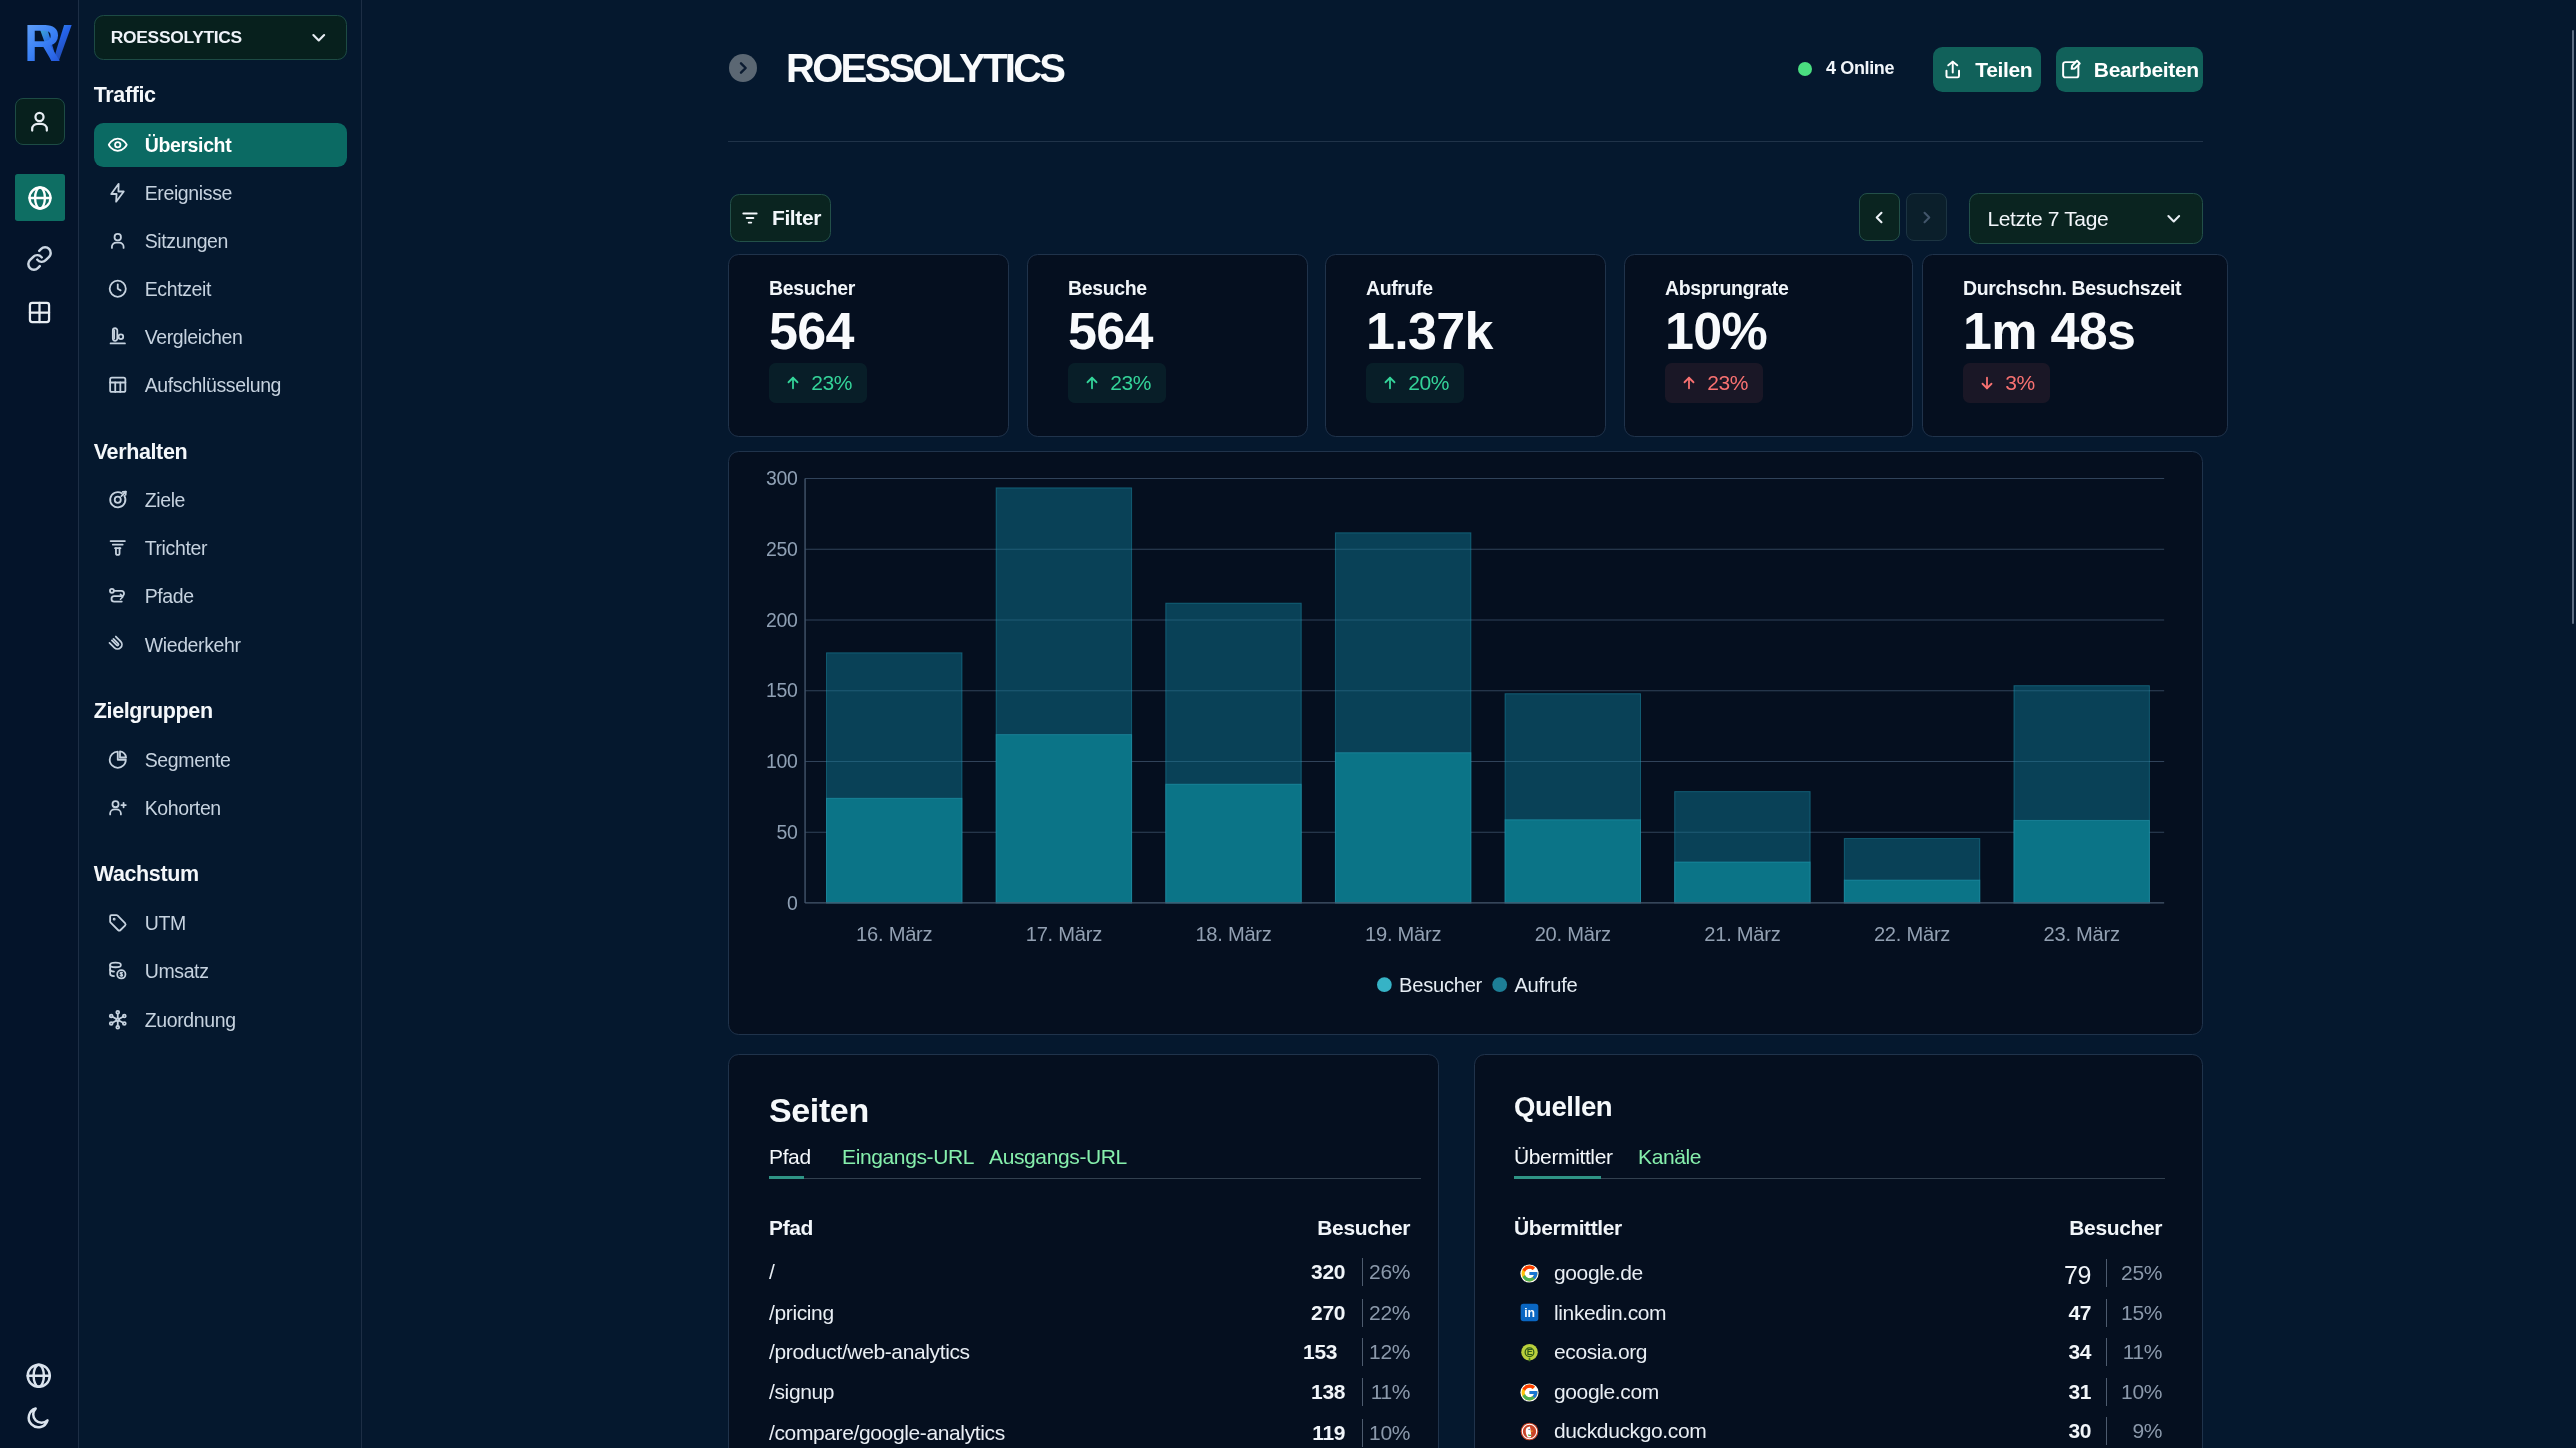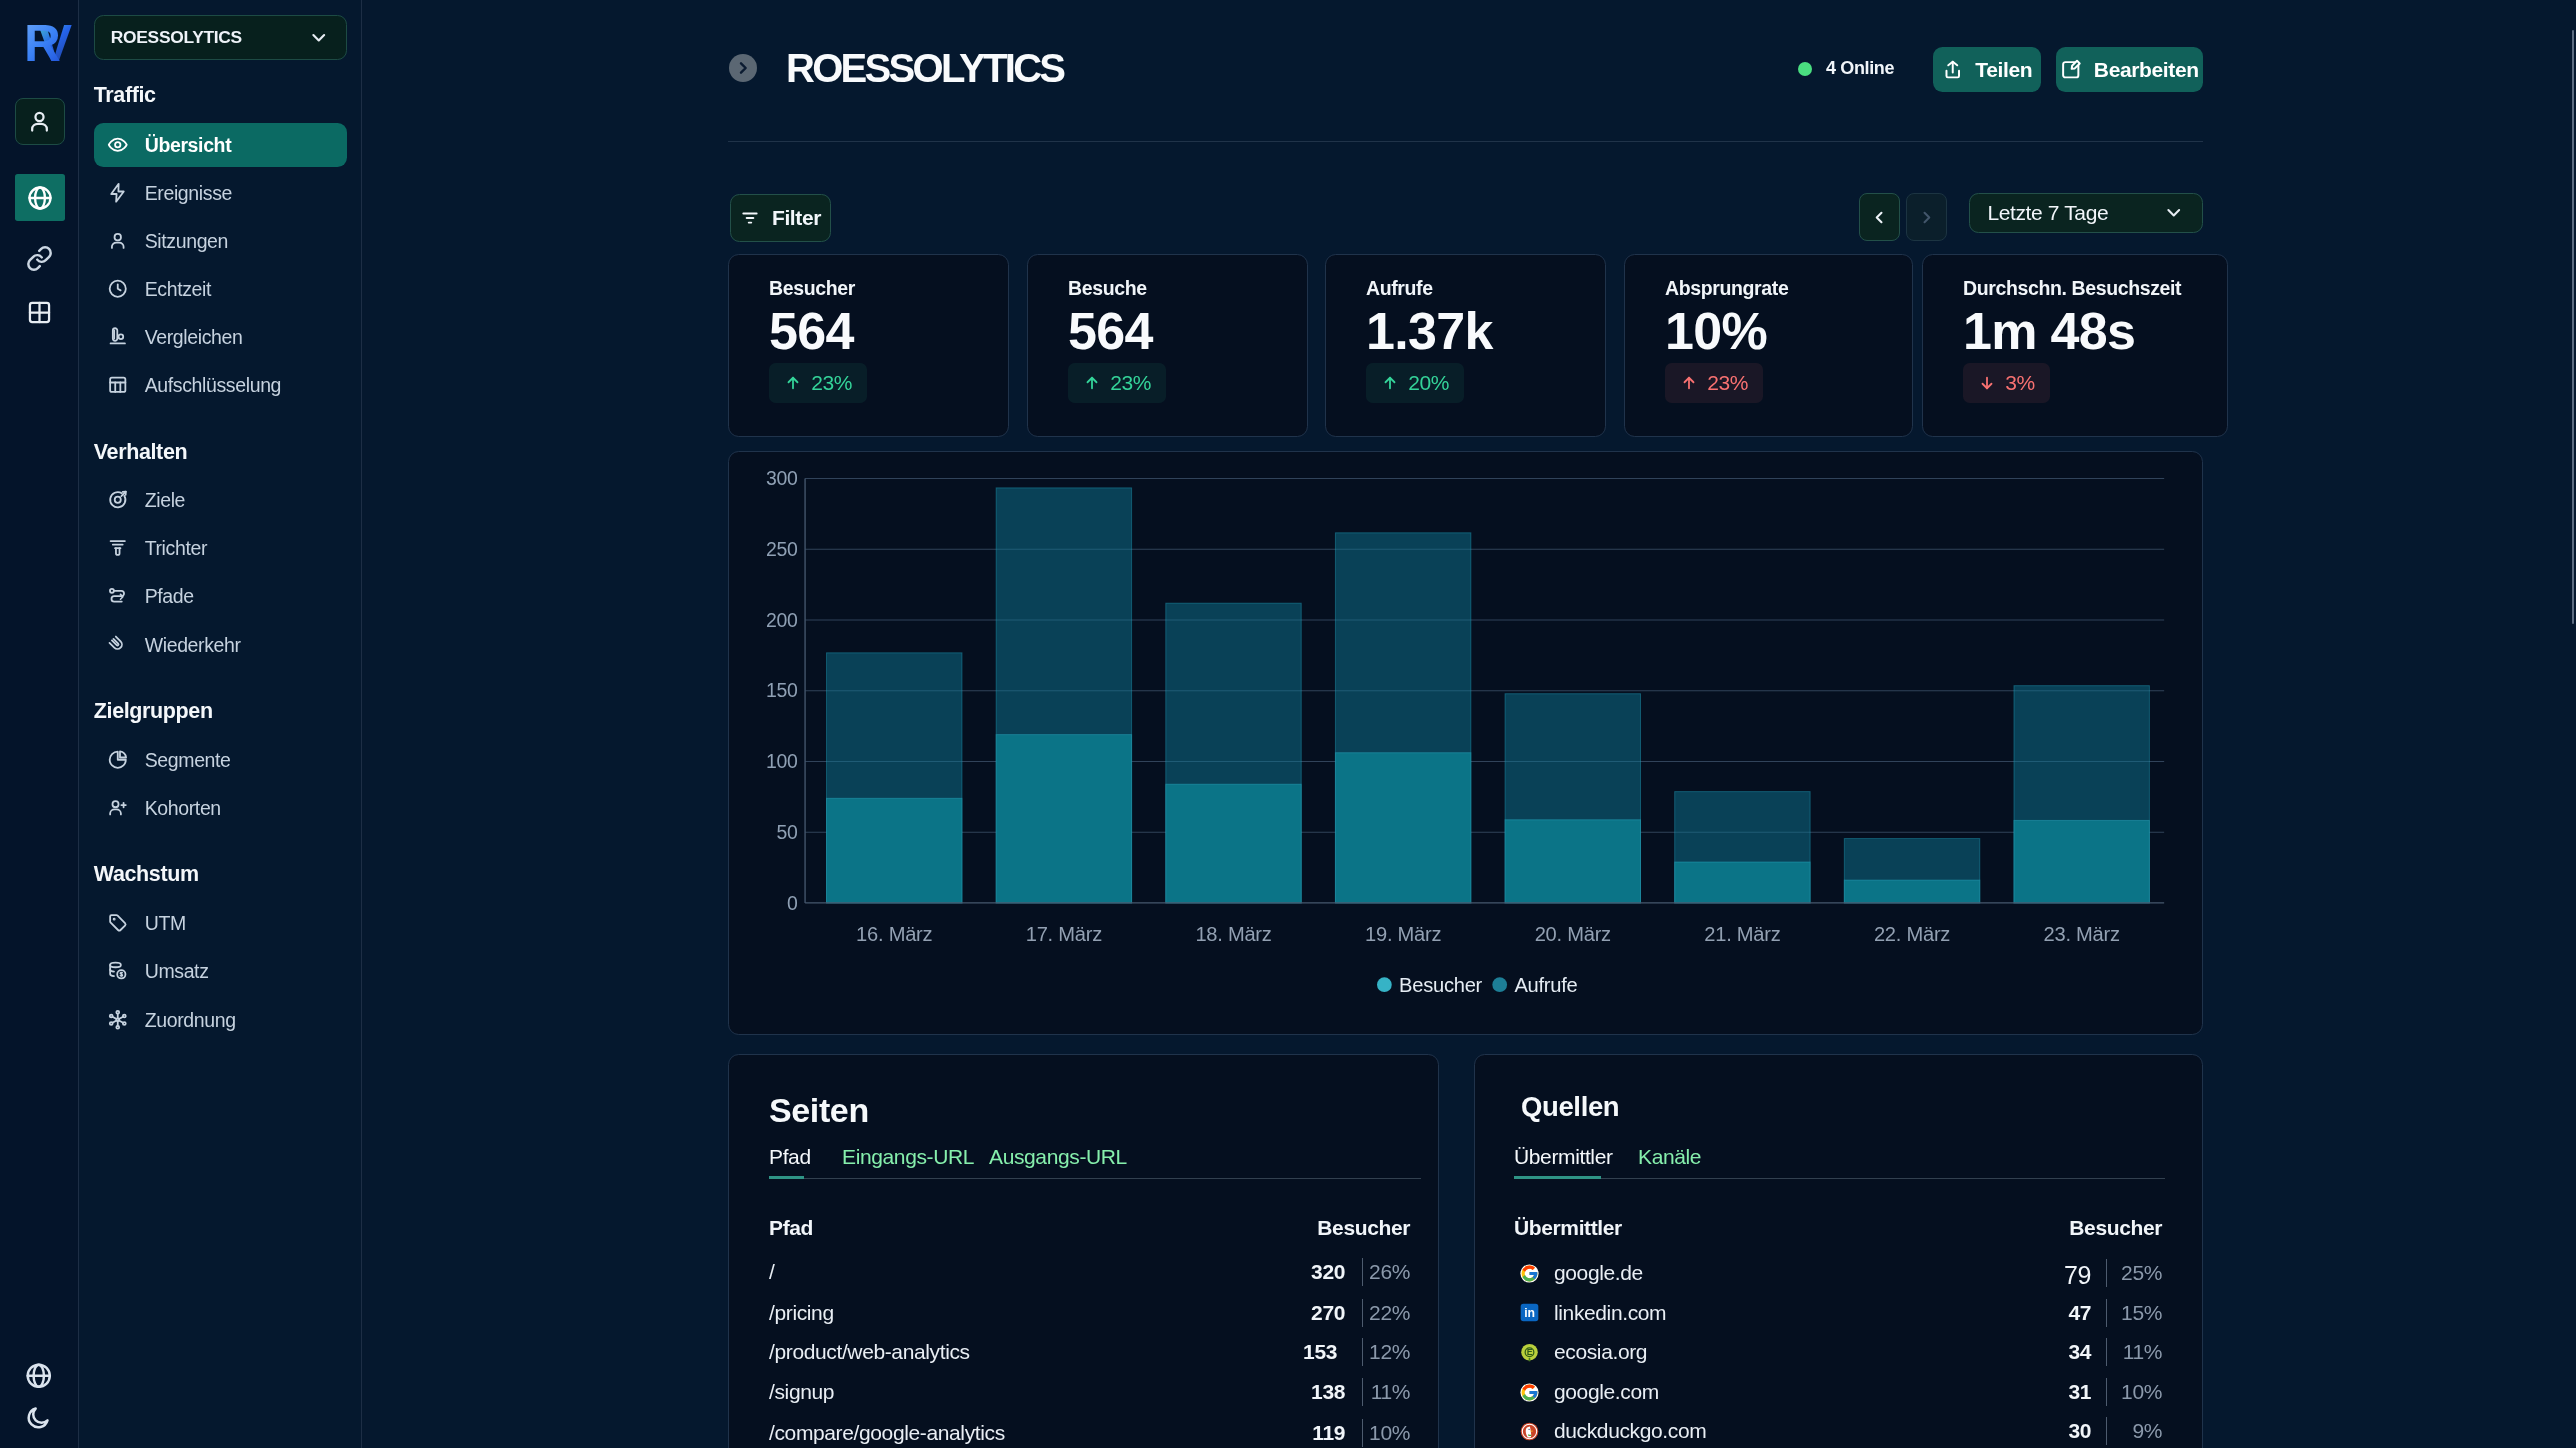--- a/index.html
+++ b/index.html
@@ -251,21 +251,21 @@
     <div class="btn-dark" style="left:1859px;top:193px;width:41px;height:48px;border-radius:8px">
       <svg width="19" height="19" viewBox="0 0 24 24" fill="none" stroke="#eef3f8" stroke-width="2.6" stroke-linecap="round" stroke-linejoin="round">
           <path d="m14.5 6-6 6 6 6"></path>
         </svg>
     </div>
     <div class="abs" style="left:1906px;top:193px;width:41px;height:48px;border-radius:8px;background:#0b1f2b;border:1.3px solid #1c3442;display:flex;align-items:center;justify-content:center">
       <svg width="19" height="19" viewBox="0 0 24 24" fill="none" stroke="#42566b" stroke-width="2.6" stroke-linecap="round" stroke-linejoin="round">
           <path d="m9.5 6 6 6-6 6"></path>
         </svg>
     </div>
-    <div class="btn-dark" style="left:1969px;top:193px;width:234px;height:40px;justify-content:space-between;padding:0 17.4px;font-weight:400">
+    <div class="btn-dark" style="left:1969px;top:193px;width:234px;height:51px;justify-content:space-between;padding:0 17.4px;font-weight:400">
       <span style="flex:1;font-size:21px">Letzte 7 Tage</span>
       <svg width="21.5" height="21.5" viewBox="0 0 24 24" fill="none" stroke="#e7edf3" stroke-width="2.3" stroke-linecap="round" stroke-linejoin="round">
           <path d="m6 9 6 6 6-6"></path>
         </svg>
     </div>
 
     <div class="panel" style="left:728px;top:254px;width:281px;height:183px">
       <div class="clabel">Besucher</div>
       <div class="cnum" style="top:46px">564</div>
       <div class="badge g" style="left:40px;top:108px"><svg width="18" height="18" viewBox="0 0 24 24" fill="none" stroke="#34d399" stroke-width="2.4" stroke-linecap="round" stroke-linejoin="round">
@@ -390,21 +390,21 @@
       <div class="abs" style="left:633px;top:283px;width:1.3px;height:28px;background:#4d5b6e"></div>
       <div class="abs" style="left:633px;top:323px;width:1.3px;height:28px;background:#4d5b6e"></div>
       <div class="abs" style="left:633px;top:364px;width:1.3px;height:28px;background:#4d5b6e"></div>
       <div class="abs" style="right:28px;top:205px;font-size:21px;color:#8b99ab">26%</div>
       <div class="abs" style="right:28px;top:246px;font-size:21px;color:#8b99ab">22%</div>
       <div class="abs" style="right:28px;top:285px;font-size:21px;color:#8b99ab">12%</div>
       <div class="abs" style="right:28px;top:325px;font-size:21px;color:#8b99ab">11%</div>
       <div class="abs" style="right:28px;top:366px;font-size:21px;color:#8b99ab">10%</div>
     </div>
     <div class="panel" style="left:1474px;top:1054px;width:729px;height:483px" id="pQuellen">
-      <div class="abs" style="left:46px;top:36px;font-size:27.5px;font-weight:700;color:#f6f9fb">Quellen</div>
+      <div class="abs" style="left:39px;top:36px;font-size:27.5px;font-weight:700;color:#f6f9fb">Quellen</div>
       <div class="abs" style="left:39px;top:90px"><span class="tab on">Übermittler</span></div>
       <div class="abs" style="left:163px;top:90px"><span class="tab">Kanäle</span></div>
       <div class="abs" style="left:39px;top:123px;width:651px;height:0.7px;background:#32404f"></div>
       <div class="abs" style="left:39px;top:121px;width:87px;height:2.7px;background:#2f9486"></div>
       <div class="abs" style="left:39px;top:161px;font-size:21px;font-weight:700;color:#f1f5f9">Übermittler</div>
       <div class="abs" style="right:40px;top:161px;font-size:21px;font-weight:700;color:#f1f5f9">Besucher</div>
       <div class="abs" style="left:79px;top:206px;font-size:21px;color:#e9eef4">google.de</div>
       <div class="abs" style="left:79px;top:246px;font-size:21px;color:#e9eef4">linkedin.com</div>
       <div class="abs" style="left:79px;top:285px;font-size:21px;color:#e9eef4">ecosia.org</div>
       <div class="abs" style="left:79px;top:325px;font-size:21px;color:#e9eef4">google.com</div>

